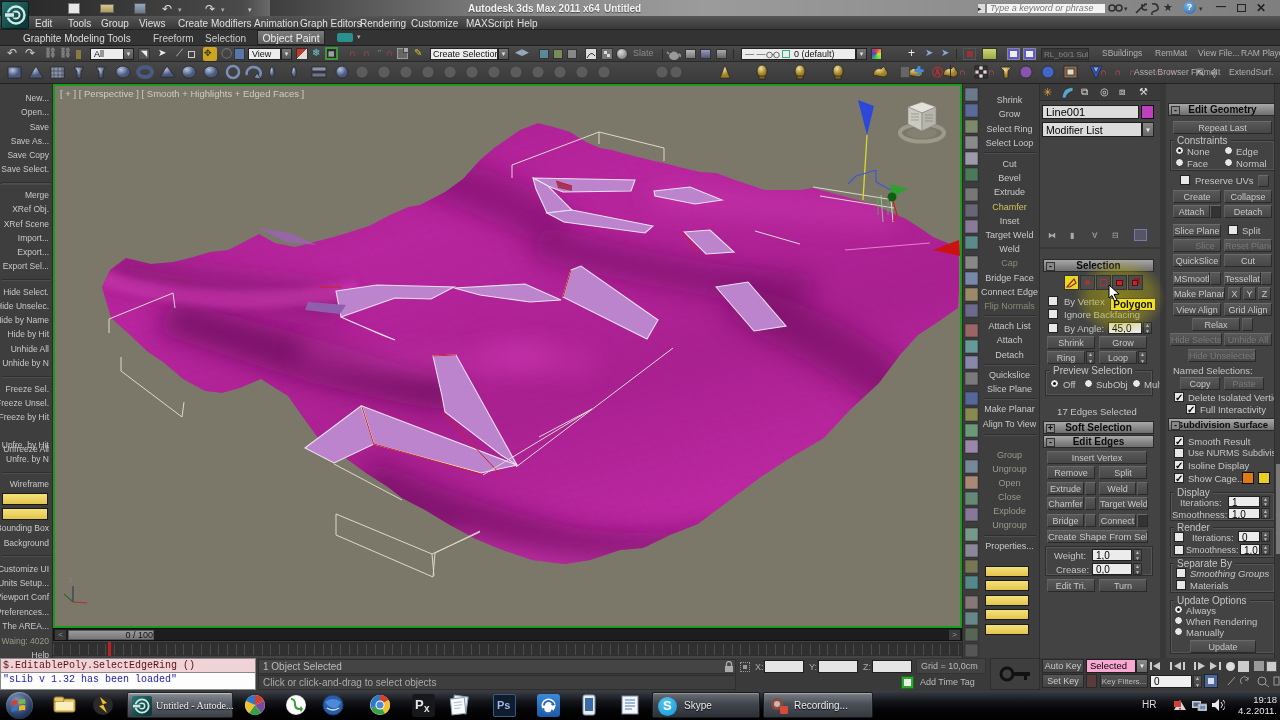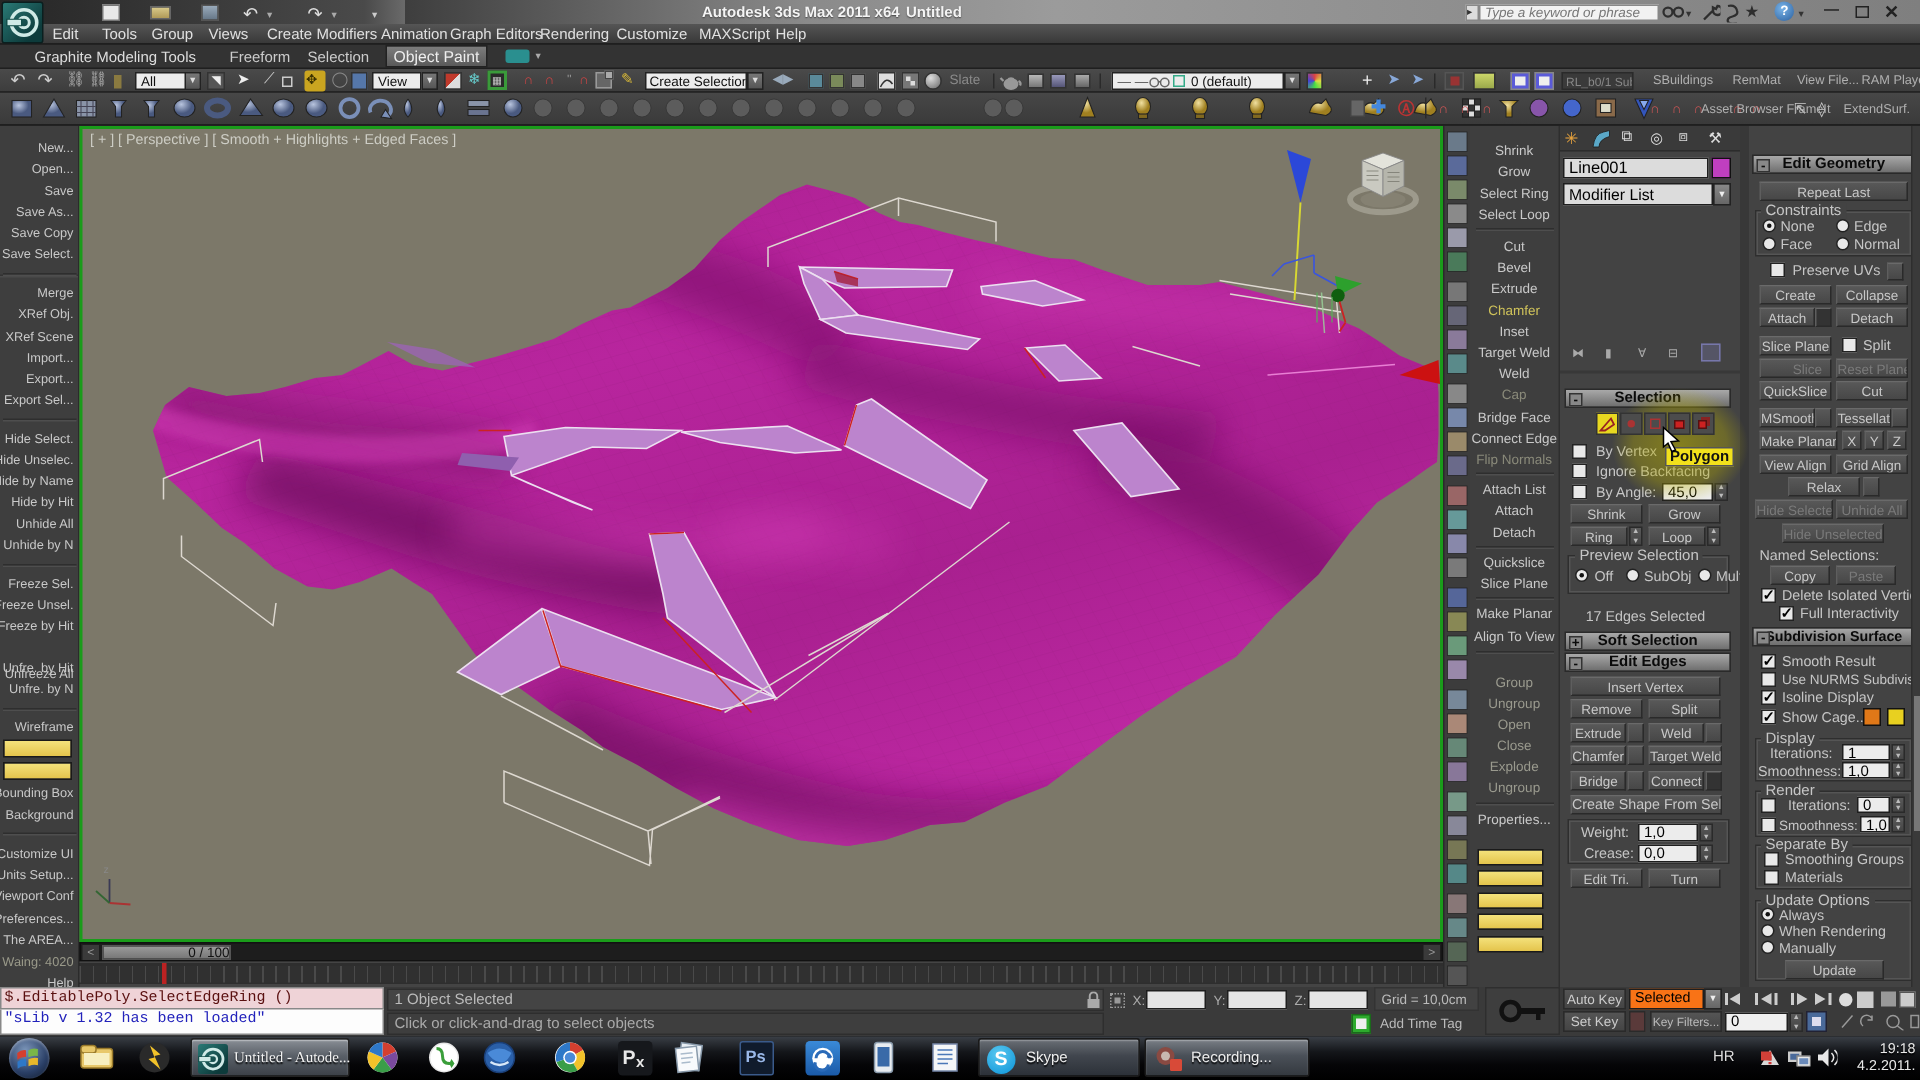--- a/index.html
+++ b/index.html
@@ -723,21 +723,21 @@
     <span class="lbl" style="left:26px;top:448px;">Iterations:</span>
  <div class="field" style="left:72px;top:447px;width:22px;height:11px;">0</div>
  <div class="spin" style="left:95px;top:447px;height:11px;"></div>
  <div class="chk" style="left:8px;top:461px;"></div>
     <span class="lbl" style="left:20px;top:461px;font-size:9px;">Smoothness:</span>
  <div class="field" style="left:74px;top:460px;width:20px;height:11px;">1,0</div>
  <div class="spin" style="left:95px;top:460px;height:11px;"></div>
  <div class="grp" style="left:4px;top:479px;width:105px;height:30px;"></div>
  <span class="grplabel" style="left:8px;top:474px;">Separate By</span>
  <div class="chk" style="left:10px;top:484px;"></div>
-    <span class="lbl" style="left:24px;top:484px;">Smoothing Groups</span>
+    <span class="lbl" style="left:24px;top:484px;font-style:italic;">Smoothing Groups</span>
  <div class="chk" style="left:10px;top:496px;"></div>
     <span class="lbl" style="left:24px;top:496px;">Materials</span>
  <div class="grp" style="left:4px;top:516px;width:105px;height:54px;"></div>
  <span class="grplabel" style="left:8px;top:511px;">Update Options</span>
  <span class="rad on" style="left:8px;top:521px;"></span>
     <span class="lbl" style="left:20px;top:521px;">Always</span>
  <span class="rad" style="left:8px;top:532px;"></span>
     <span class="lbl" style="left:20px;top:532px;">When Rendering</span>
  <span class="rad" style="left:8px;top:543px;"></span>
     <span class="lbl" style="left:20px;top:543px;">Manually</span>
@@ -774,21 +774,21 @@
 
  <div class="abs" style="left:252px;top:0;width:50px;height:32px;background:#3e3e3e;border:1px solid #2e2e2e;">
   <svg width="48" height="30">
         <circle cx="16" cy="15" r="6" fill="none" stroke="#111" stroke-width="3"></circle>
         <rect x="21" y="13" width="18" height="4" fill="#111"></rect>
         <rect x="33" y="17" width="3" height="4" fill="#111"></rect>
       </svg>
  </div>
  <div class="abs" style="left:304px;top:1px;width:42px;height:14px;background:linear-gradient(#555,#444);border:1px solid #2a2a2a;color:#ccc;font-size:9px;text-align:center;line-height:13px;">Auto Key</div>
  <div class="abs" style="left:304px;top:16px;width:42px;height:14px;background:linear-gradient(#555,#444);border:1px solid #2a2a2a;color:#ccc;font-size:9px;text-align:center;line-height:13px;">Set Key</div>
- <div class="field" style="left:348px;top:1px;width:50px;height:14px;background:#f97316;font-size:9.5px;">Selected</div>
+ <div class="field" style="left:348px;top:1px;width:50px;height:14px;background:#f9a8d4;font-size:9.5px;">Selected</div>
  <div class="abs" style="left:398px;top:1px;width:12px;height:14px;background:linear-gradient(#888,#666);border:1px solid #222;color:#eee;font-size:6px;text-align:center;line-height:13px;">▼</div>
  <div class="abs" style="left:348px;top:16px;width:11px;height:14px;background:#5a3a3a;border:1px solid #2a2a2a;"></div>
  <div class="abs" style="left:362px;top:16px;width:48px;height:14px;background:linear-gradient(#555,#444);border:1px solid #2a2a2a;color:#bbb;font-size:8px;text-align:center;line-height:13px;white-space:nowrap;">Key Filters...</div>
 
  <svg class="abs" style="left:412px;top:3px;" width="100" height="10">
       <g fill="#ccc">
         <path d="M0,1 v8 h2 v-8 Z M10,1 L3,5 L10,9 Z"></path>
         <path d="M20,1 v8 h2 v-8 Z M31,1 L24,5 L31,9 Z M33,1 v8 h2 v-8"></path>
         <path d="M44,1 v8 h2 v-8 Z M48,1 L55,5 L48,9 Z"></path>
         <path d="M60,1 L67,5 L60,9 Z M69,1 v8 h2 v-8 Z"></path>

